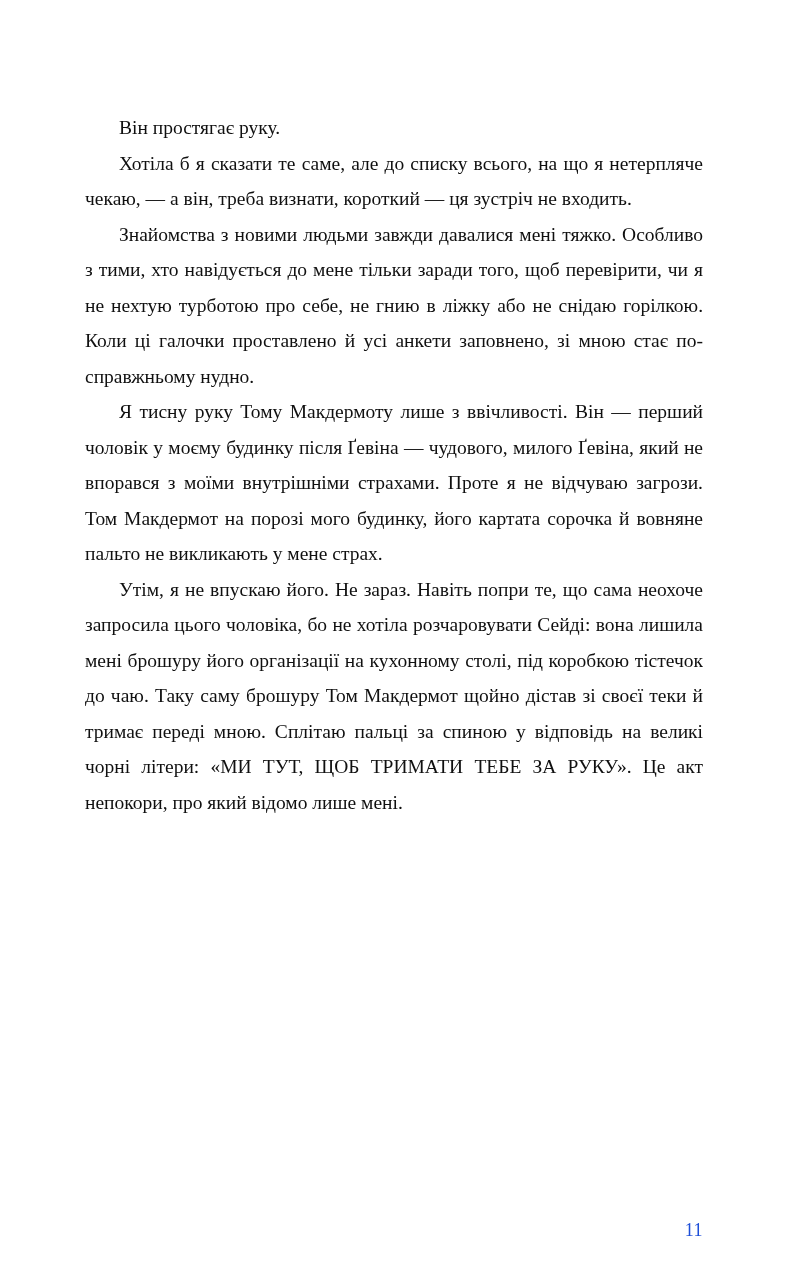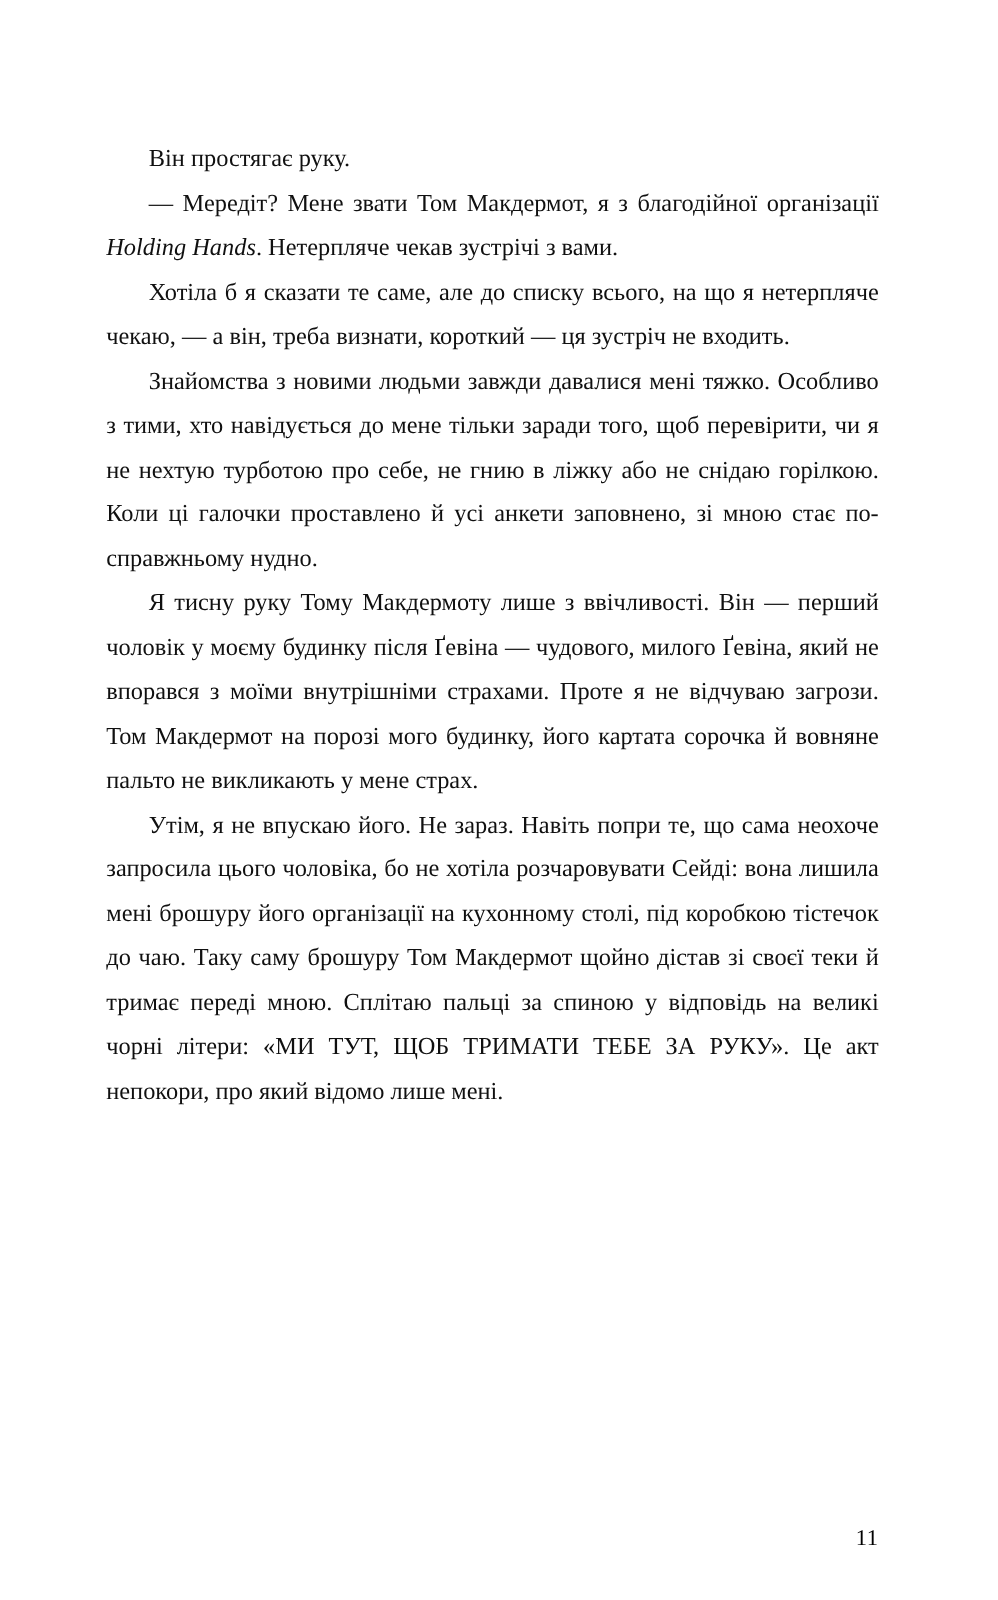--- a/index.html
+++ b/index.html
@@ -43,30 +43,29 @@
   }
   .ital {
     font-style: italic;
   }
   .page-number {
     position: absolute;
     right: 95px;
     bottom: 40px;
     font-size: 18px;
     line-height: 20px;
-    color: #000000;
+    color: #1d4ed8;
     letter-spacing: 0.5px;
   }
 </style>
 </head>
 <body>
 
 <div class="page">
   <div class="body-text">
     <p>Він простягає руку.</p>
-    <p class="dialogue"><span>— Мередіт? Мене звати Том Макдермот, я з благодійної організації </span><span class="ital">Holding Hands</span><span>. Нетерпляче чекав зустрічі з вами.</span></p>
     <p>Хотіла б я сказати те саме, але до списку всього, на що я нетерпляче чекаю, — а він, треба визнати, короткий — ця зустріч не входить.</p>
     <p>Знайомства з новими людьми завжди давалися мені тяжко. Особливо з тими, хто навідується до мене тільки заради того, щоб перевірити, чи я не нехтую турботою про себе, не гнию в ліжку або не снідаю горілкою. Коли ці галочки проставлено й усі анкети заповнено, зі мною стає по-справжньому нудно.</p>
     <p>Я тисну руку Тому Макдермоту лише з ввічливості. Він — перший чоловік у моєму будинку після Ґевіна — чудового, милого Ґевіна, який не впорався з моїми внутрішніми страхами. Проте я не відчуваю загрози. Том Макдермот на порозі мого будинку, його картата сорочка й вовняне пальто не викликають у мене страх.</p>
     <p>Утім, я не впускаю його. Не зараз. Навіть попри те, що сама неохоче запросила цього чоловіка, бо не хотіла розчаровувати Сейді: вона лишила мені брошуру його організації на кухонному столі, під коробкою тістечок до чаю. Таку саму брошуру Том Макдермот щойно дістав зі своєї теки й тримає переді мною. Сплітаю пальці за спиною у відповідь на великі чорні літери: «МИ ТУТ, ЩОБ ТРИМАТИ ТЕБЕ ЗА РУКУ». Це акт непокори, про який відомо лише мені.</p>
   </div>
   <div class="page-number">11</div>
 </div>
 
 </body></html>

